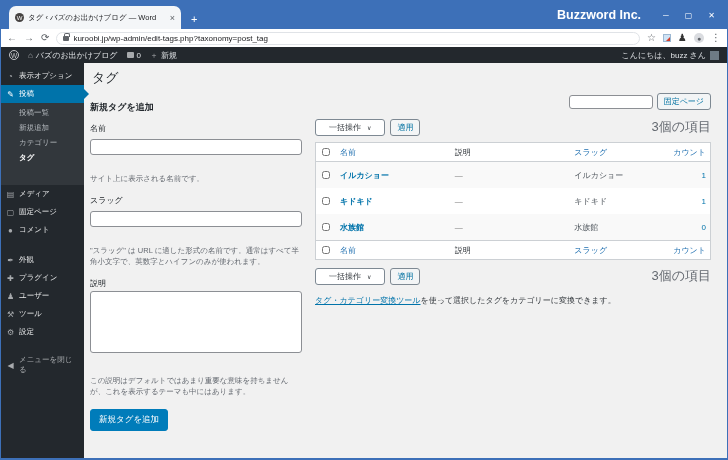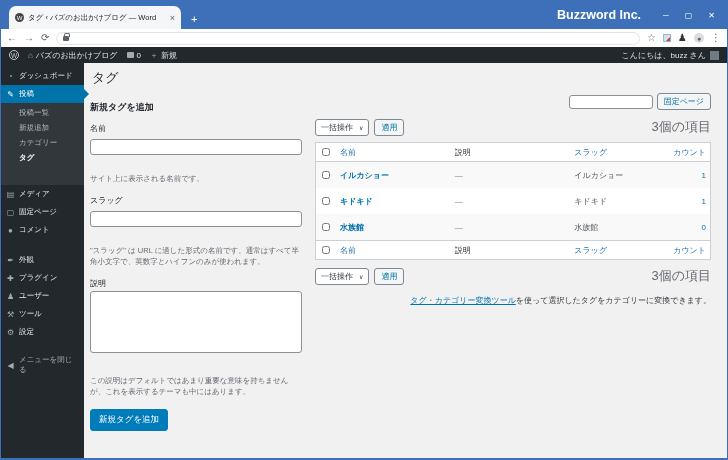--- a/index.html
+++ b/index.html
@@ -69,38 +69,38 @@
   .f-input { width:100%; height:16px; border:1px solid #8c8f94; border-radius:3px; background:#fff; font-size:9px; padding:0 4px; }
   .f-desc { font-size:7.5px; color:#646970; margin:19px 0 10px; line-height:1.45; }
   .f-textarea { width:100%; height:62px; border:1px solid #8c8f94; border-radius:3px; background:#fff; resize:none; font-size:9px; padding:2px 4px; }
   .btn-primary { display:inline-block; background:#007cba; color:#fff; font-size:8.5px; border:1px solid #007cba; border-radius:3px; padding:4px 8px; margin-top:2px; }
 
   
   .search-row { display:flex; justify-content:flex-end; align-items:center; gap:4px; margin:4px 0 8px; }
   .search-input { width:84px; height:14px; border:1px solid #8c8f94; border-radius:3px; background:#fff; font-size:8px; padding:0 3px; }
   .btn-secondary { background:#f3f5f6; border:1px solid #7e8993; border-radius:3px; color:#0071a1; font-size:8px; padding:2px 6px; white-space:nowrap; }
   .bulk-row { display:flex; align-items:center; gap:5px; margin-bottom:6px; }
-  .select { background:#fff; border:1px solid #7e8993; border-radius:3px; font-size:8px; color:#32373c; padding:2px 5px; display:flex; gap:6px; align-items:center; }
+  .select { background:#fff; border:1px solid #7e8993; border-radius:3px; font-size:8px; color:#32373c; padding:2px 13px; display:flex; gap:6px; align-items:center; }
   .items-count { margin-left:auto; font-size:13px; color:#646970; }
   .ltable { background:#fff; border:1px solid #ccd0d4; }
   .trow { display:flex; align-items:center; min-height:26px; }
   .thead { border-bottom:1px solid #ccd0d4; min-height:19px; }
   .tfoot { border-top:1px solid #ccd0d4; min-height:19px; }
   .trow.alt { background:#f9f9f9; }
   .cell { font-size:8px; padding:0 4px; }
   .c-cb { width:20px; flex:none; display:flex; justify-content:center; }
   .c-cb input { width:8px; height:8px; }
   .c-name { flex:1.15; color:#0073aa; font-weight:600; text-decoration:none; }
   .c-desc { flex:1.2; color:#777; }
   .c-slug { flex:0.9; color:#50575e; }
   .c-count { width:48px; flex:none; text-align:right; color:#0073aa; text-decoration:none; }
   .hcell { font-weight:normal; }
   .h-link { color:#2271b1; text-decoration:none; font-weight:normal; }
   .h-plain { color:#32373c; }
-  .note { font-size:8px; color:#32373c; margin-top:10px;text-align:right; }
+  .note { font-size:8px; color:#32373c; margin-top:10px; }
   .note a { color:#0073aa; }
   .chev { font-size:6px; }
 
   .page-footer { position:absolute; left:89px; right:16px; bottom:5px; display:flex; font-size:7.5px; color:#646970; }
   .page-footer a { color:#0073aa; }
   .version { margin-left:auto; }
 </style>
 </head>
 <body>
 
@@ -120,20 +120,21 @@
       <span>✕</span>
     </div>
   </div>
 
   <div class="urlbar">
     <span class="nav-ic">←</span>
     <span class="nav-ic">→</span>
     <span class="nav-ic">⟳</span>
     <div class="omnibox">
       <span class="lock"></span>
+      <span class="url-text">kuroobi.jp/wp-admin/edit-tags.php?taxonomy=post_tag</span>
     </div>
     <div class="url-icons">
       <span class="nav-ic">☆</span>
       <span class="ext-shot"></span>
       <span class="nav-ic" style="color:#333">♟</span>
       <span class="avatar-chrome">●</span>
       <span class="nav-ic">⋮</span>
     </div>
   </div>
 
@@ -155,21 +156,21 @@
       <span>こんにちは、buzz さん</span>
       <span class="avatar-wp"></span>
     </span>
   </div>
 
   <div class="main">
 
     <div class="sidebar">
       <div class="mi">
         <span class="ic">◔</span>
-        <span>ダッシュボード</span>
+        <span>表示オプション</span>
       </div>
       <div class="mi mi-current">
         <span class="ic">✎</span>
         <span>投稿</span>
       </div>
       <div class="submenu">
         <span class="smi">投稿一覧</span>
         <span class="smi">新規追加</span>
         <span class="smi">カテゴリー</span>
         <span class="smi current">タグ</span>

